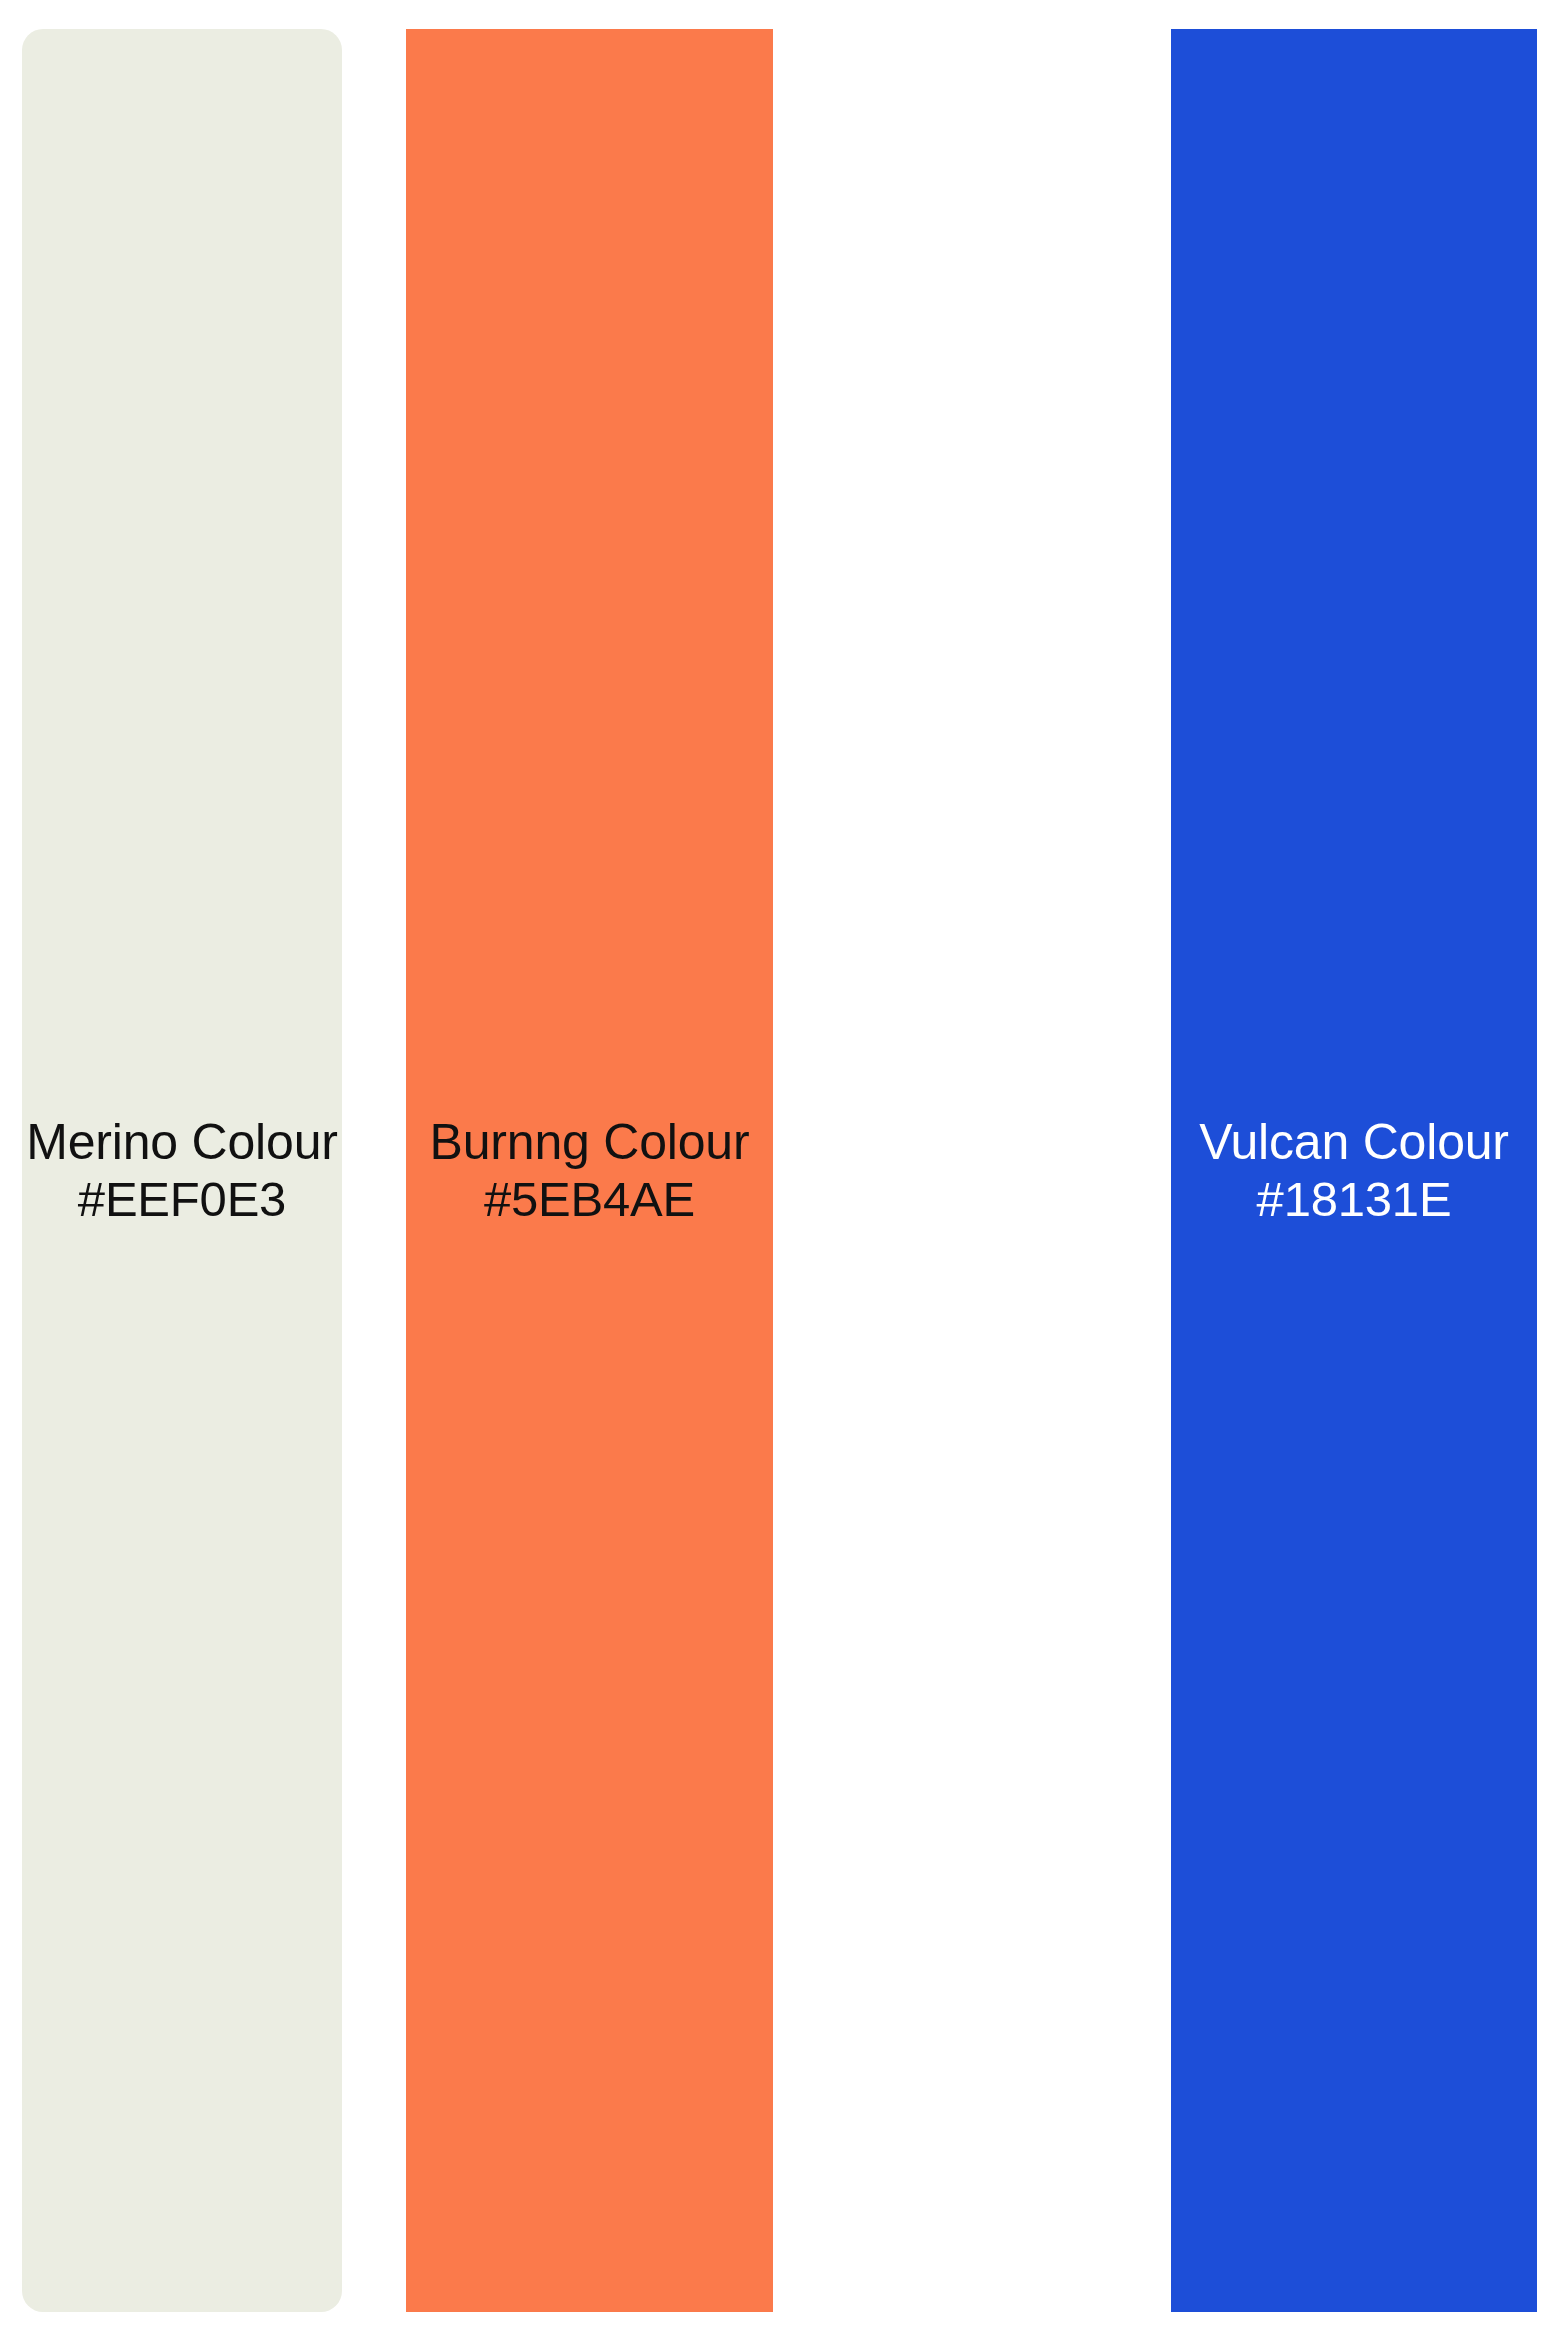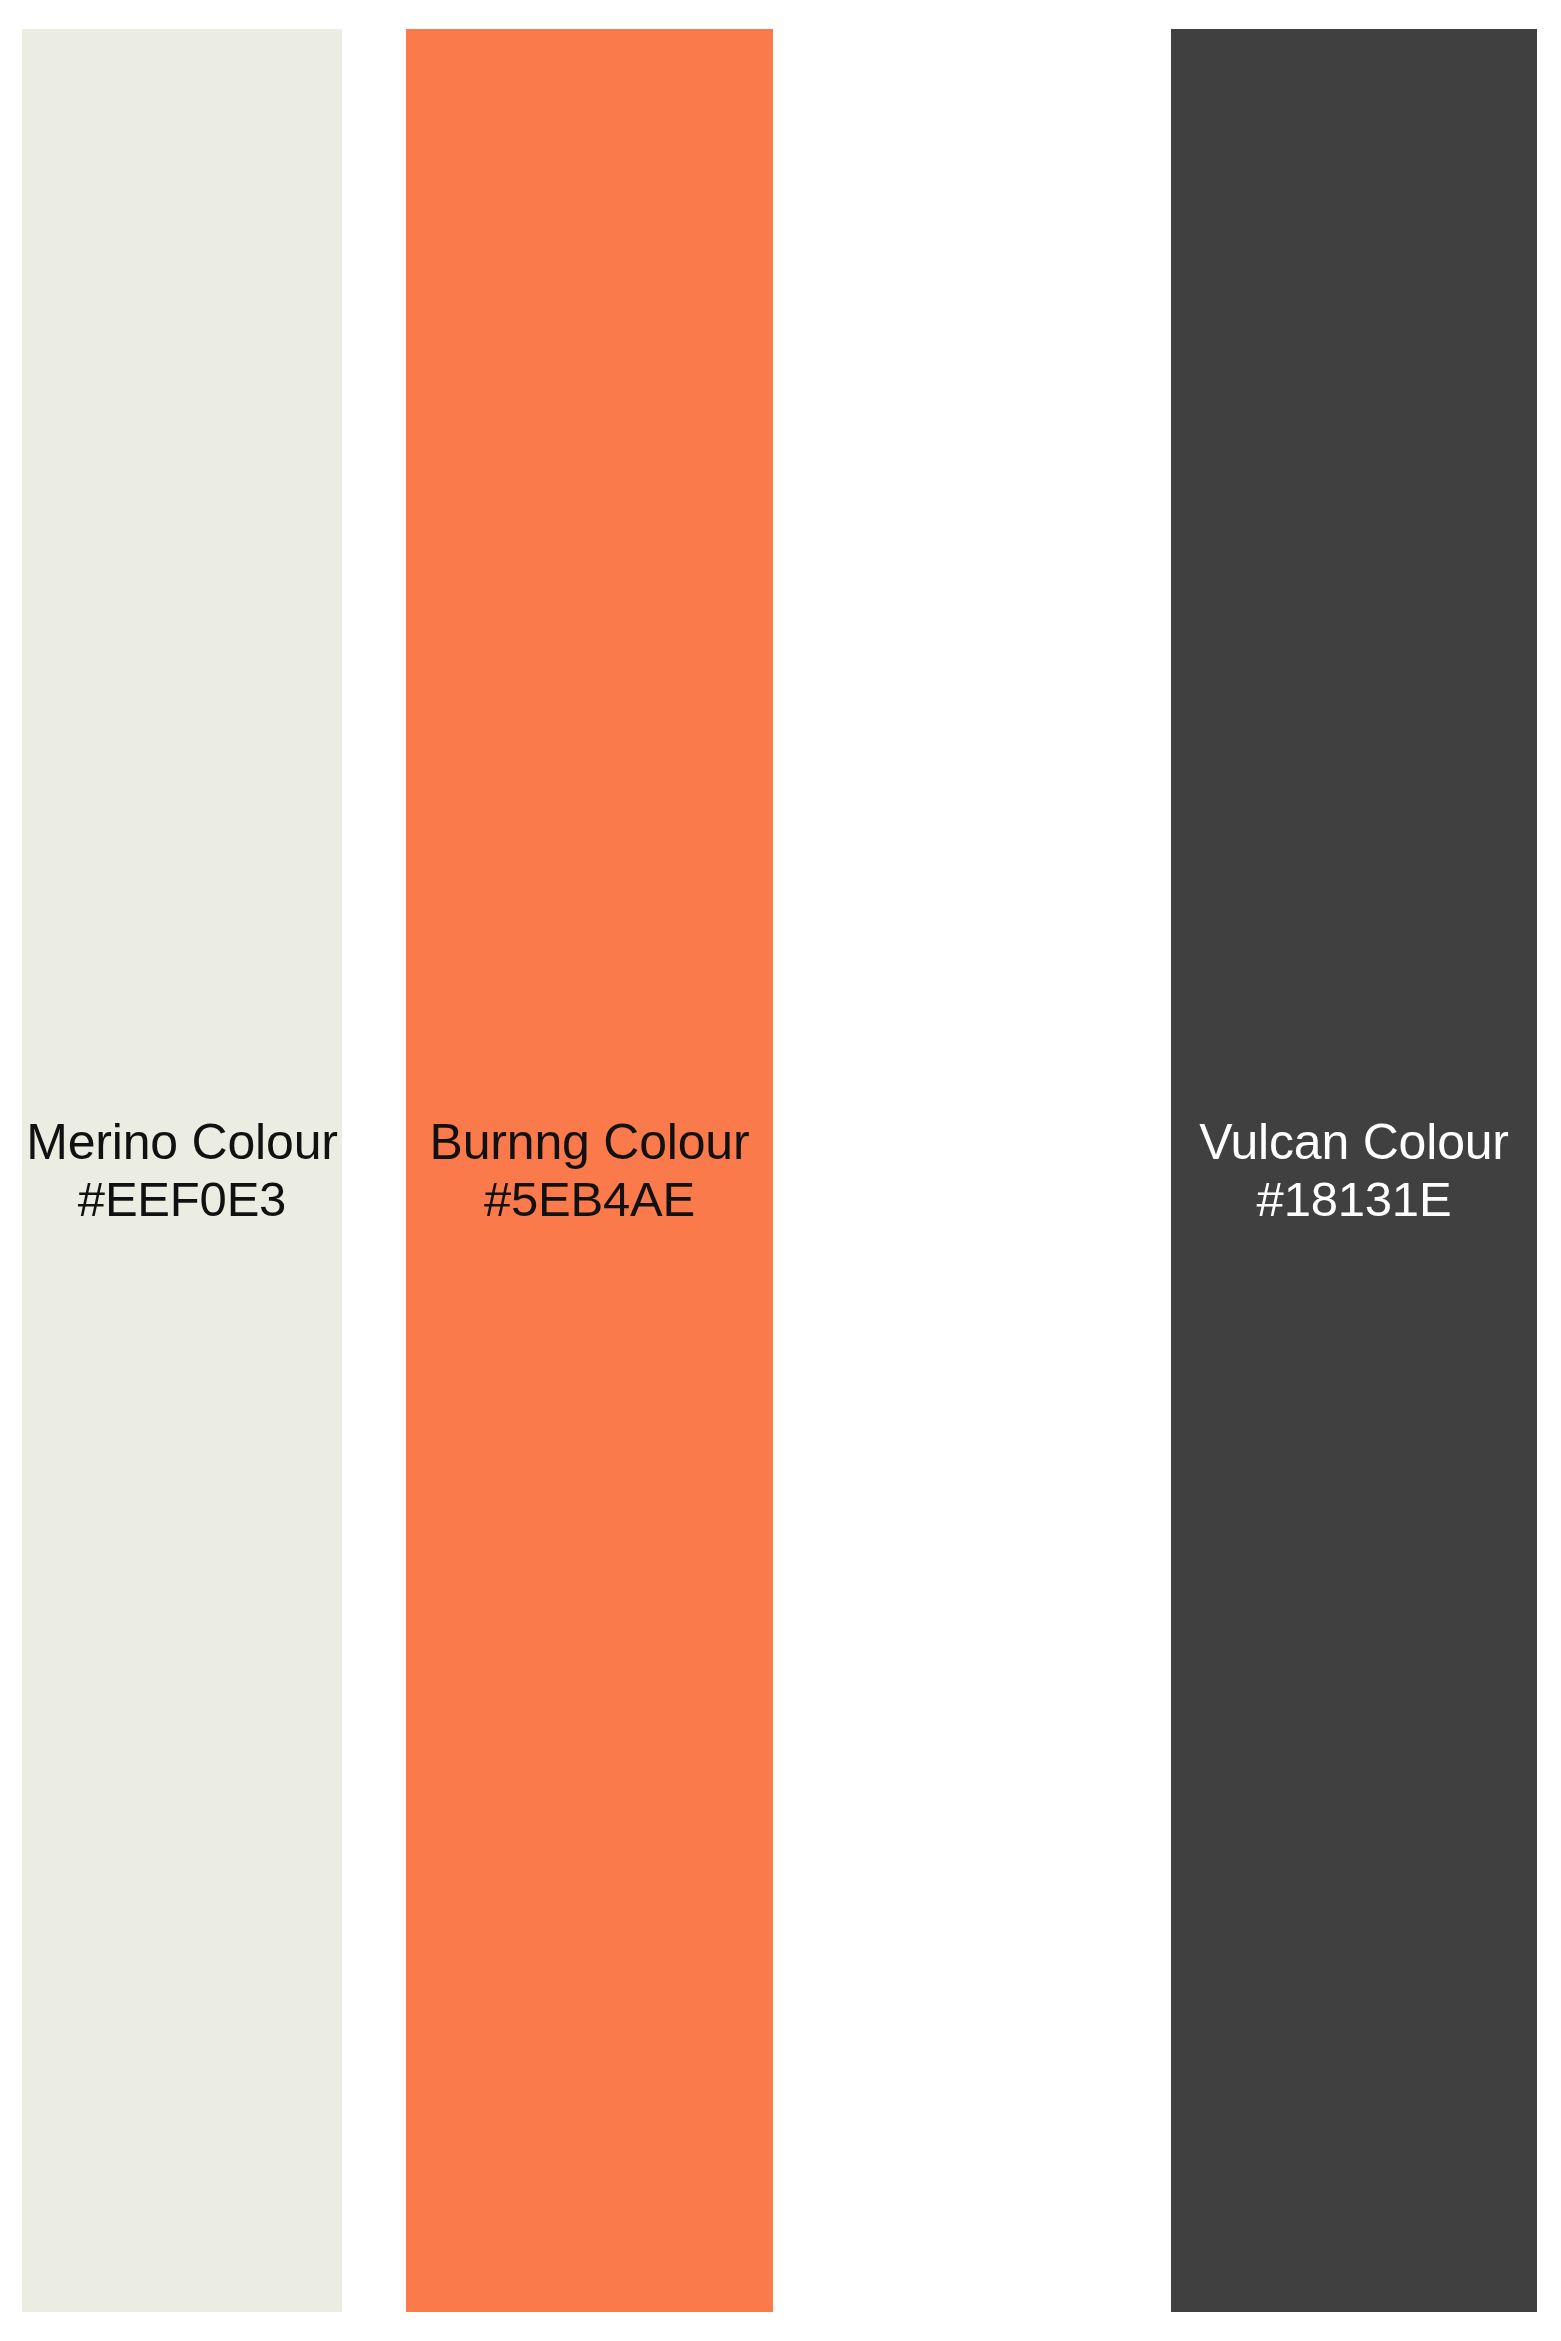--- a/index.html
+++ b/index.html
@@ -41,40 +41,40 @@
   }
   .swatch-hex {
     font-size: 49px;
     line-height: 1.16;
     font-weight: 400;
     text-align: center;
     white-space: nowrap;
     letter-spacing: -0.2px;
   }
   
-  #swatch-0 { left: 22px;   width: 320px; }
+  #swatch-0 { left: 22px;   width: 320px; border-radius: 21px; }
   #swatch-1 { left: 406px;  width: 367px; }
   #swatch-2 { left: 789px;  width: 367px; }
   #swatch-3 { left: 1171px; width: 366px; }
 </style>
 </head>
 <body>
 
 <div id="palette-board" style="background-color: rgb(255, 255, 255);">
 
   <div class="swatch" id="swatch-0" style="background-color: rgb(235, 237, 226); color: rgb(17, 17, 17);">
     <div class="swatch-label">Merino Colour</div>
     <div class="swatch-hex">#EEF0E3</div>
   </div>
 
   <div class="swatch" id="swatch-1" style="background-color: rgb(251, 122, 75); color: rgb(17, 17, 17);">
     <div class="swatch-label">Burnng Colour</div>
     <div class="swatch-hex">#5EB4AE</div>
   </div>
 
 
-  <div class="swatch" id="swatch-3" style="background-color: #404040; color: rgb(255, 255, 255);">
+  <div class="swatch" id="swatch-3" style="background-color: #1d4ed8; color: rgb(255, 255, 255);">
     <div class="swatch-label">Vulcan Colour</div>
     <div class="swatch-hex">#18131E</div>
   </div>
 
 </div>
 
 
 </body></html>

